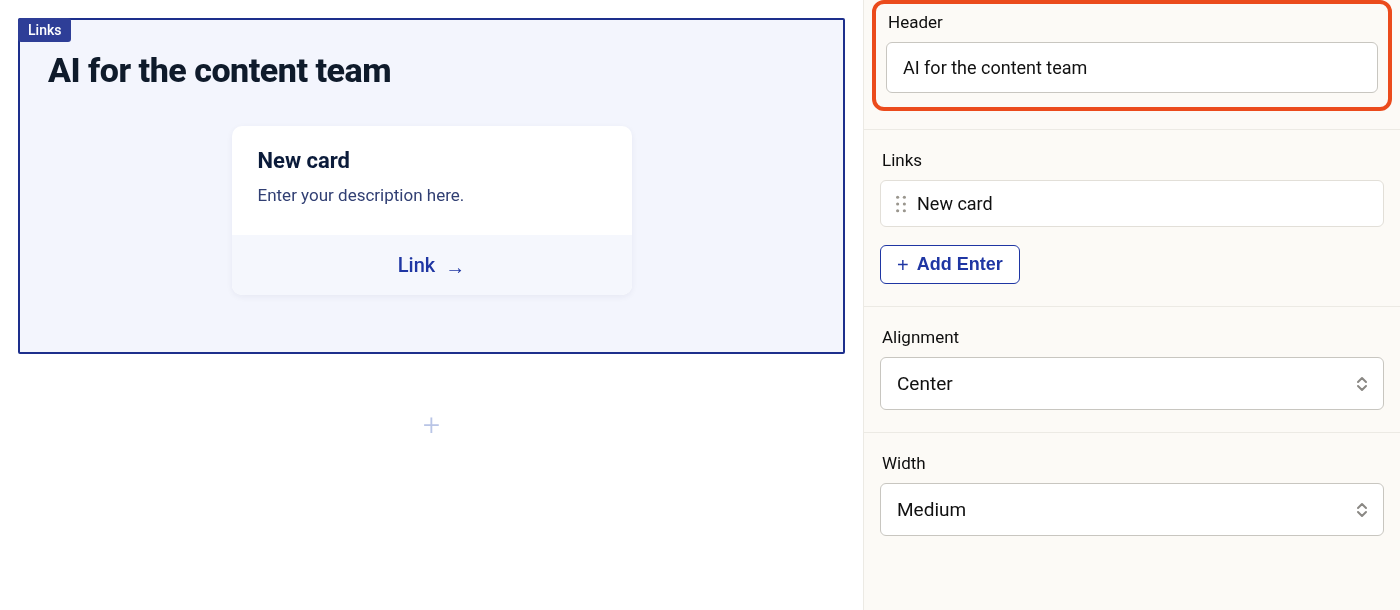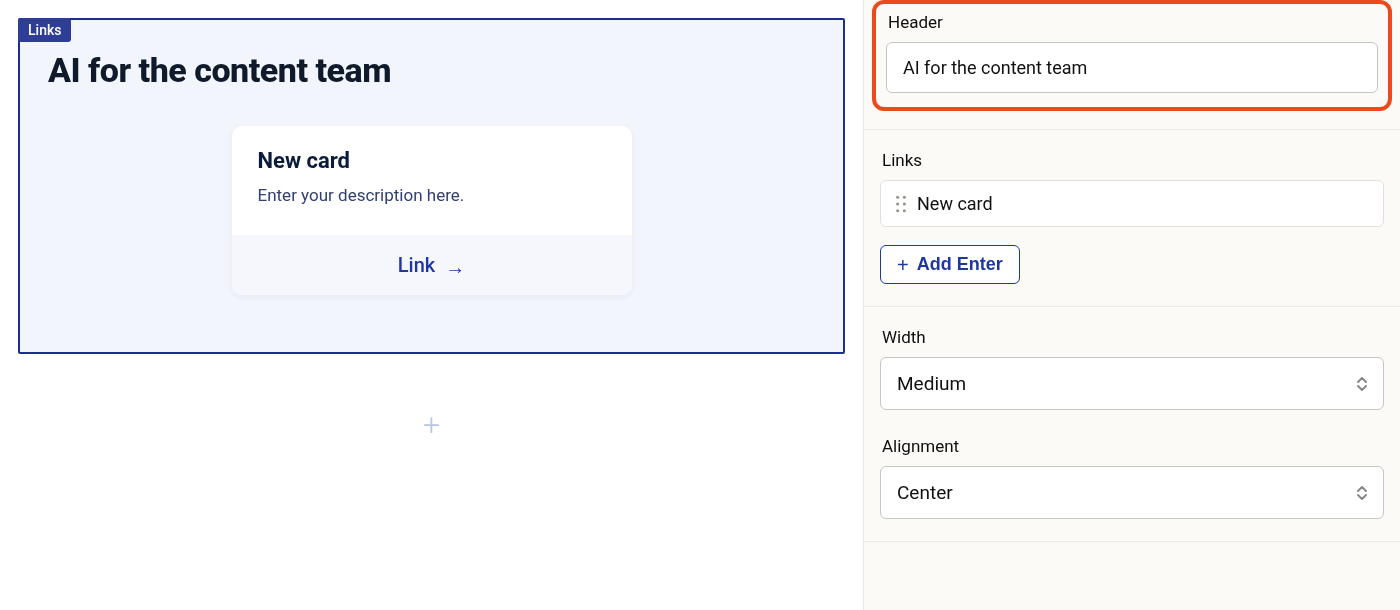--- a/index.html
+++ b/index.html
@@ -256,43 +256,43 @@
         </span>
         <span>New card</span>
       </div>
       <button class="add-link-btn">
         <span class="add-link-plus">+</span>
         <span>Add Enter</span>
       </button>
     </div>
   </div>
 
+  <div class="sidebar-section">
+    <div class="sidebar-inner mt-section">
+      <div class="section-label">Alignment</div>
+      <div class="select-wrap">
+        <div class="select-box">Center</div>
+        <span class="select-caret">
+          <svg viewBox="0 0 12 18" fill="none" stroke="currentColor" stroke-width="2" stroke-linecap="round" stroke-linejoin="round">
+              <polyline points="2,7 6,3 10,7"></polyline>
+              <polyline points="2,11 6,15 10,11"></polyline>
+            </svg>
+        </span>
+      </div>
+    </div>
+  </div>
+
   <div class="sidebar-section" style="border-bottom:none; padding-bottom:6px;">
     <div class="sidebar-inner mt-section">
       <div class="section-label">Width</div>
       <div class="select-wrap">
         <div class="select-box">Medium</div>
         <span class="select-caret">
           <svg viewBox="0 0 12 18" fill="none" stroke="currentColor" stroke-width="2" stroke-linecap="round" stroke-linejoin="round">
               <polyline points="2,7 6,3 10,7"></polyline>
               <polyline points="2,11 6,15 10,11"></polyline>
             </svg>
         </span>
       </div>
     </div>
   </div>
 
-  <div class="sidebar-section">
-    <div class="sidebar-inner mt-section">
-      <div class="section-label">Alignment</div>
-      <div class="select-wrap">
-        <div class="select-box">Center</div>
-        <span class="select-caret">
-          <svg viewBox="0 0 12 18" fill="none" stroke="currentColor" stroke-width="2" stroke-linecap="round" stroke-linejoin="round">
-              <polyline points="2,7 6,3 10,7"></polyline>
-              <polyline points="2,11 6,15 10,11"></polyline>
-            </svg>
-        </span>
-      </div>
-    </div>
-  </div>
-
 </div>
 
 </body></html>

